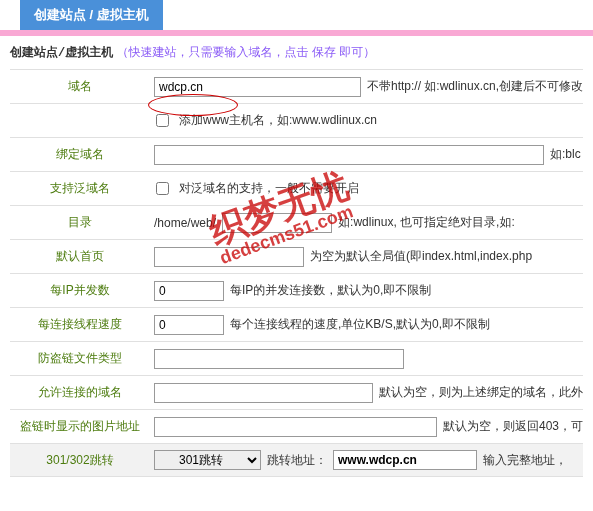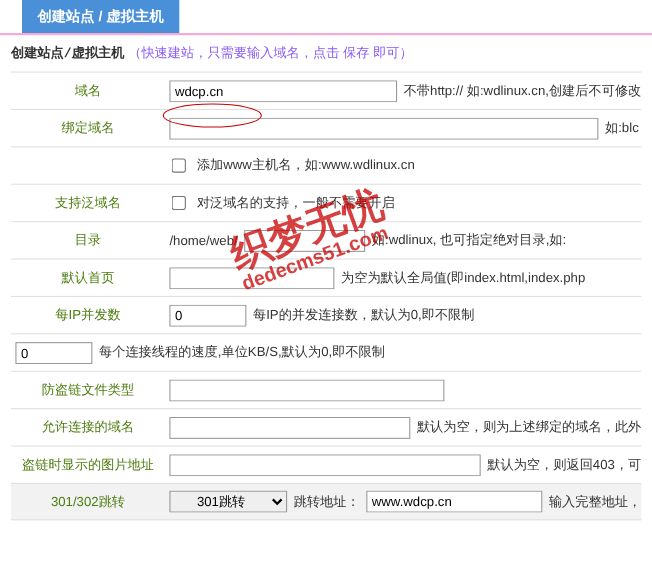--- a/index.html
+++ b/index.html
@@ -1,17 +1,17 @@
 <!DOCTYPE html>
 <html><head>
 <meta charset="utf-8">
 <style>
 * { box-sizing: border-box; margin: 0; padding: 0; }
 body { font-family: Arial, "Microsoft YaHei", sans-serif; font-size: 12px; color: #333; background: #fff; width: 593px; position: relative; }
-.tab-bar { border-bottom: 2px solid #f9a8d4; padding-left: 20px; }
+.tab-bar { border-bottom: 6px solid #f9a8d4; padding-left: 20px; }
 .tab { display: inline-block; padding: 6px 14px; background: #4a90d9; color: #fff; font-weight: bold; font-size: 13px; }
 .section { padding: 8px 10px 4px 10px; }
 .section-title { font-size: 12px; margin-bottom: 8px; }
 .section-title b { font-weight: bold; font-family: Liberation Mono, monospace; }
 .hint { color: #8b5cf6; }
 .form-row { display: flex; align-items: center; border-top: 1px solid #e0e0e0; min-height: 34px; padding: 4px 0; }
 .form-row:last-child { border-bottom: 1px solid #e0e0e0; }
 .label-col { width: 140px; text-align: center; padding: 0 6px; color: #4d7c0f; }
 .field-col { flex: 1; display: flex; align-items: center; gap: 6px; padding-left: 4px; overflow: hidden; white-space: nowrap; }
 input[type="text"] { border: 1px solid #999; padding: 2px 4px; font-size: 12px; height: 20px; }
@@ -39,32 +39,32 @@
 
   <div class="form-row">
     <div class="label-col">域名</div>
     <div class="field-col">
       <input type="text" style="width: 232px;" value="wdcp.cn">
       <span class="desc">不带http:// 如:wdlinux.cn,创建后不可修改</span>
     </div>
   </div>
 
   <div class="form-row">
+    <div class="label-col"></div>
+    <div class="field-col">
+      <input type="checkbox" style="">
+      <span class="desc">添加www主机名，如:www.wdlinux.cn</span>
+    </div>
+  </div>
+
+  <div class="form-row">
     <div class="label-col">绑定域名</div>
     <div class="field-col">
       <input type="text" style="width: 390px;" value="">
       <span class="desc">如:blc</span>
-    </div>
-  </div>
-
-  <div class="form-row">
-    <div class="label-col"></div>
-    <div class="field-col">
-      <input type="checkbox" style="">
-      <span class="desc">添加www主机名，如:www.wdlinux.cn</span>
     </div>
   </div>
 
   <div class="form-row">
     <div class="label-col">支持泛域名</div>
     <div class="field-col">
       <input type="checkbox" style="">
       <span class="desc">对泛域名的支持，一般不需要开启</span>
     </div>
   </div>
@@ -88,20 +88,21 @@
 
   <div class="form-row">
     <div class="label-col">每IP并发数</div>
     <div class="field-col">
       <input type="text" style="width: 70px;" value="0">
       <span class="desc">每IP的并发连接数，默认为0,即不限制</span>
     </div>
   </div>
 
   <div class="form-row">
+    <div class="label-col">每连接线程速度</div>
     <div class="field-col">
       <input type="text" style="width: 70px;" value="0">
       <span class="desc">每个连接线程的速度,单位KB/S,默认为0,即不限制</span>
     </div>
   </div>
 
   <div class="form-row">
     <div class="label-col">防盗链文件类型</div>
     <div class="field-col">
       <input type="text" style="width: 250px;" value="">
@@ -125,21 +126,21 @@
   </div>
 
   <div class="form-row row-alt">
     <div class="label-col">301/302跳转</div>
     <div class="field-col">
       <select>
         <option>301跳转</option>
         <option>302跳转</option>
       </select>
       <span class="desc">跳转地址：</span>
-      <input type="text" style="width: 160px;" value="www.wdcp.cn">
+      <input type="text" style="width: 144px; font-weight: bold;" value="www.wdcp.cn">
       <span class="desc">输入完整地址，</span>
     </div>
   </div>
 
 </div>
 
 <div class="circle-domain"></div>
 <div class="circle-redirect"></div>
 <div class="watermark">
   <span>织梦无忧</span>

